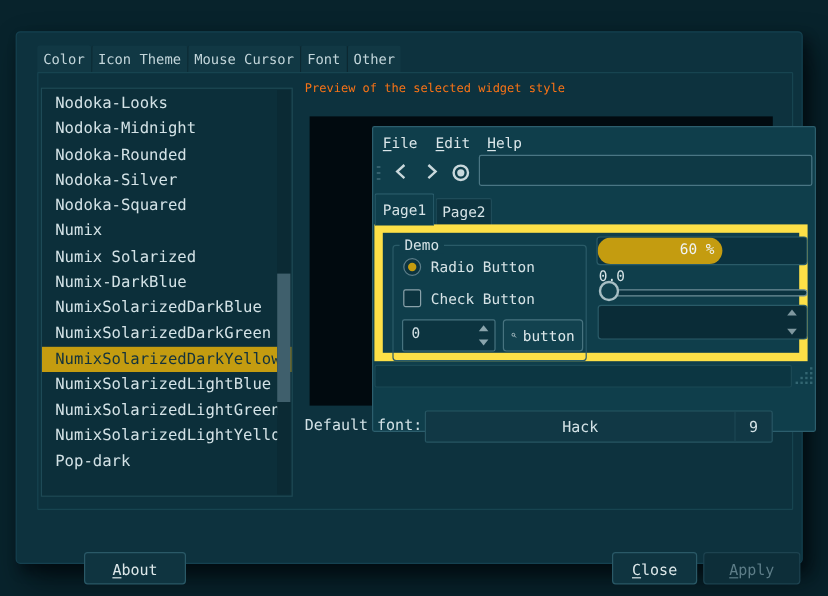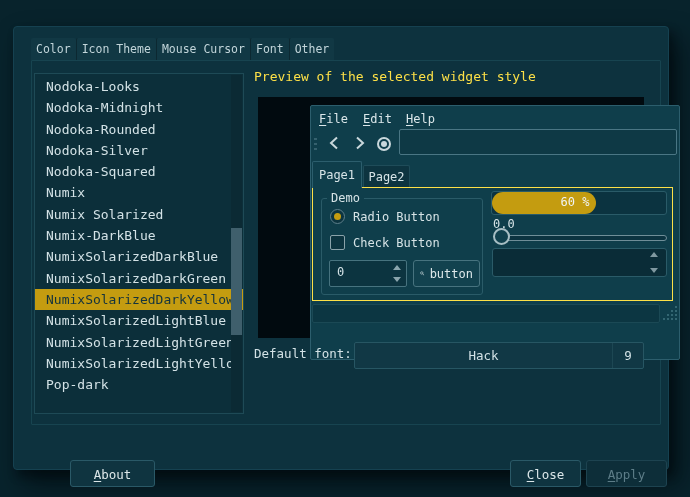--- a/index.html
+++ b/index.html
@@ -33,40 +33,40 @@
   
   .theme-list{position:absolute;left:20px;top:46px;width:210px;height:341px;
     background:#0c2f3a;border:1px solid #1e4a56;overflow:hidden;}
   .theme-list .rows{position:absolute;left:0;top:2px;right:0;}
   .row{height:21.3px;line-height:21.3px;padding-left:11px;white-space:nowrap;cursor:default;}
   .row.sel{background:var(--accent);color:var(--sel-text);}
   .scroll-track{position:absolute;top:1px;right:1px;width:11px;height:337px;background:#0b2a34;}
   .scroll-thumb{position:absolute;top:153px;right:0;width:11px;height:107px;background:#3f5f6c;}
 
   
-  .caption{position:absolute;left:240px;top:42px;font-size:13px;color:#fde047;white-space:nowrap;}
+  .caption{position:absolute;left:240px;top:42px;font-size:10px;color:#f97316;white-space:nowrap;}
   .preview-frame{position:absolute;left:244px;top:70px;width:386px;height:241px;background:#010a0f;}
   .pwin{position:absolute;left:8px;top:8px;width:370px;height:255px;
     background:var(--pwin);border:1px solid #2c5e6d;border-radius:2px;margin-left:44px;}
 
   .pmenu-item{position:absolute;top:6px;font-size:12px;color:#dbe7ea;cursor:default;}
   .pgrip{position:absolute;left:3px;top:32px;width:3px;height:15px;
     background:repeating-linear-gradient(to bottom,#35616e 0 2px,transparent 2px 5px);}
   .picon{position:absolute;top:29px;width:16px;height:16px;}
   .record{position:absolute;top:31px;width:14px;height:14px;border:2px solid #c9d8dc;border-radius:50%;}
   .record::after{content:"";position:absolute;left:2px;top:2px;width:6px;height:6px;border-radius:50%;background:#c9d8dc;}
   .pentry{position:absolute;left:88px;top:23px;width:278px;height:26px;
     background:#0e3945;border:1px solid #4a7684;border-radius:2px;}
 
   .ptab{position:absolute;font-size:12px;text-align:center;color:#d6e3e6;
     border:1px solid #2c5e6d;border-bottom:none;border-top-left-radius:2px;border-top-right-radius:2px;cursor:default;}
   .ptab.active{left:1px;top:55px;width:50px;height:27px;line-height:26px;background:var(--pwin);z-index:2;}
   .ptab.inactive{left:52px;top:59px;width:47px;height:23px;line-height:22px;background:#0d3440;border-color:#1f4c59;}
 
-  .ppage{position:absolute;left:1px;top:81px;width:361px;height:114px;border:1px solid #fde047;}
+  .ppage{position:absolute;left:1px;top:81px;width:361px;height:114px;border:7px solid #fde047;}
 
   .demo-frame{position:absolute;left:8px;top:10px;width:162px;height:97px;
     border:1px solid #2a5b68;border-radius:3px;}
   .demo-label{position:absolute;left:5px;top:-8px;padding:0 4px;background:var(--pwin);
     font-size:12px;color:#d6e3e6;line-height:14px;}
   .ctl-label{position:absolute;left:31px;font-size:12px;color:#d6e3e6;white-space:nowrap;}
   .radio{position:absolute;left:8px;top:10px;width:15px;height:15px;border-radius:50%;
     background:#0c3440;border:1px solid #5d7f8a;}
   .radio::after{content:"";position:absolute;left:3px;top:3px;width:7px;height:7px;border-radius:50%;background:var(--accent);}
   .checkbox{position:absolute;left:8px;top:36px;width:15px;height:15px;

